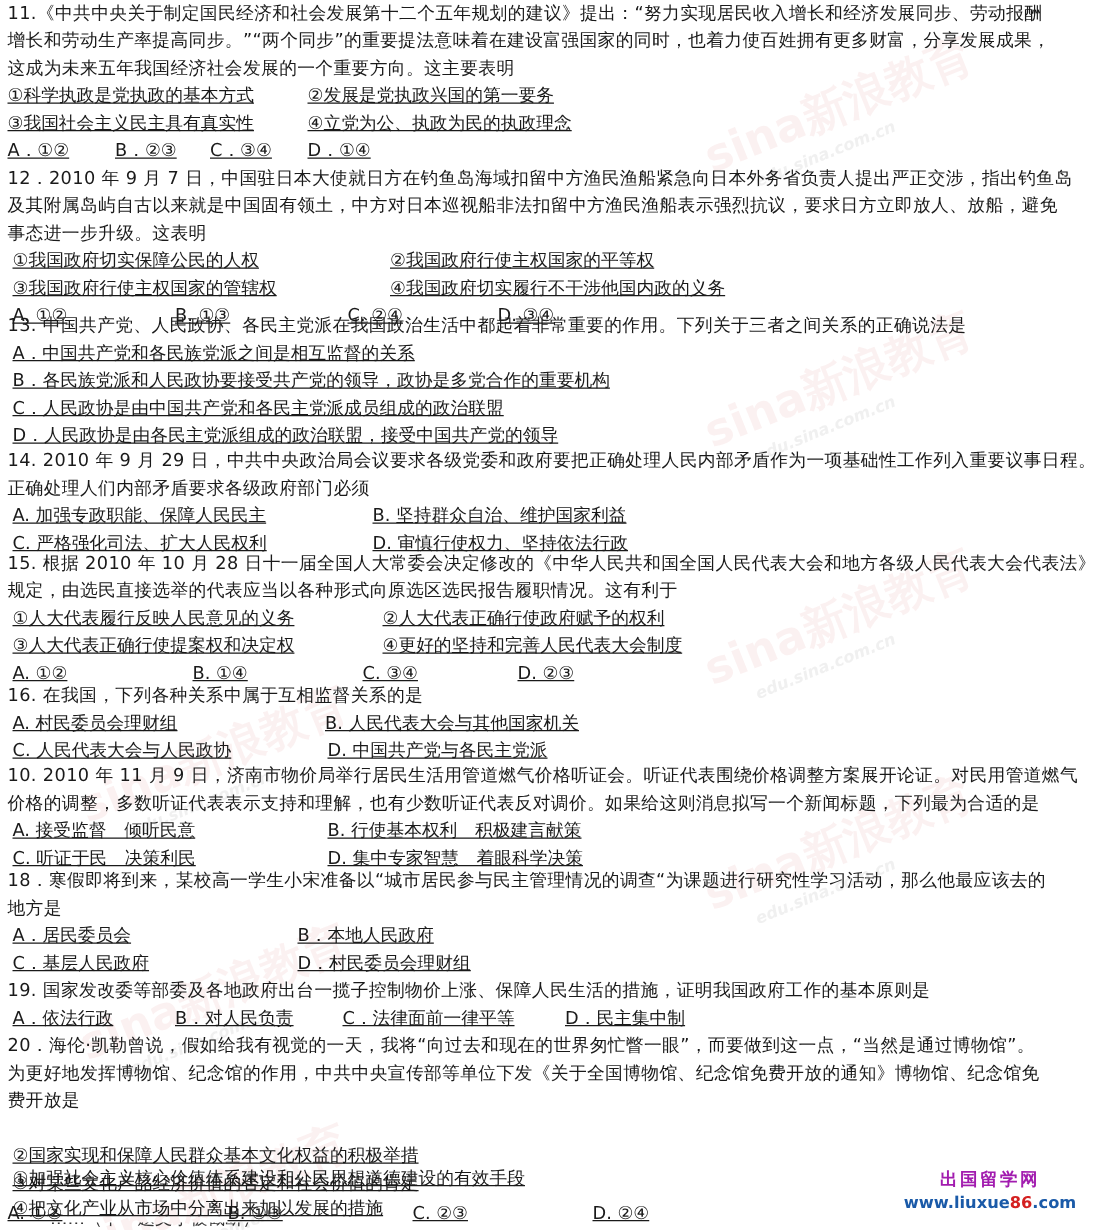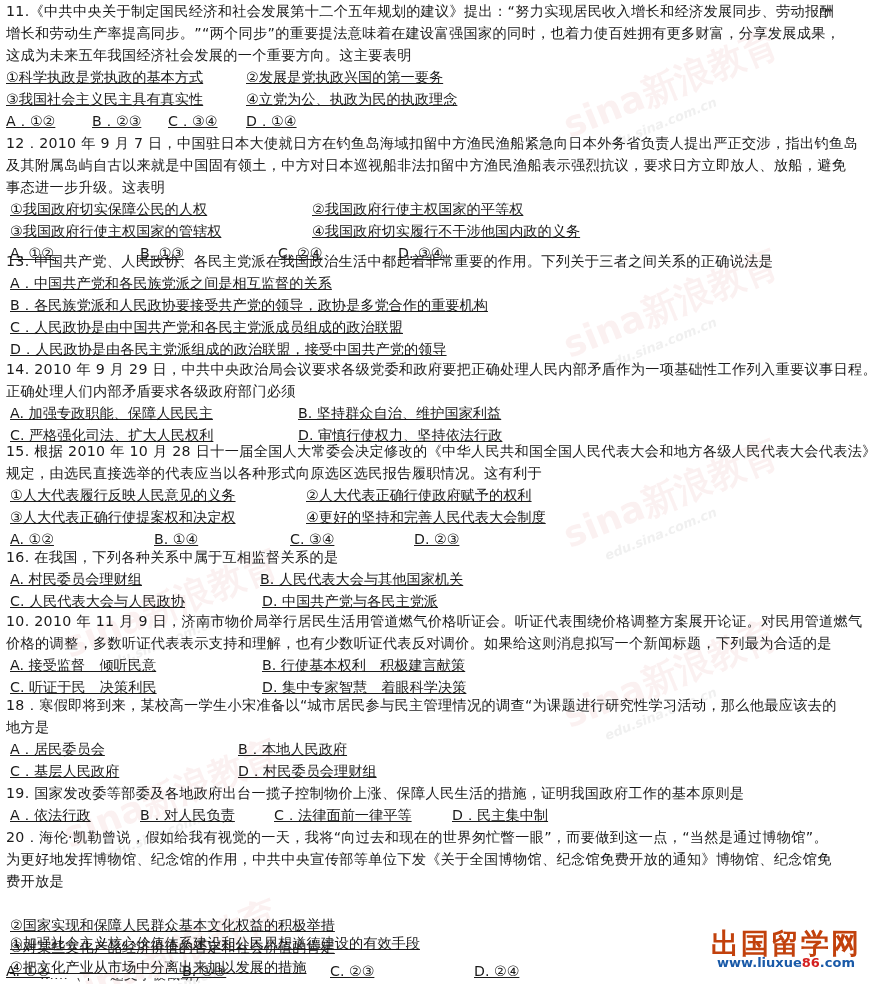--- a/index.html
+++ b/index.html
@@ -14,21 +14,21 @@
       position: absolute; left: 0; white-space: nowrap;
       font-size: 14.2px; line-height: 22px; height: 22px; letter-spacing: 0.3px;
     }
     .opt { position: absolute; white-space: nowrap; font-size: 14.2px; line-height: 22px; text-decoration: underline; }
     .wm {
       position: absolute; color: rgba(220,120,120,0.10); font-weight: bold;
       transform: rotate(-22deg); font-size: 36px; pointer-events: none; white-space: nowrap;
     }
     .wm small { display:block; font-size: 13px; color: rgba(170,170,170,0.18); font-style: italic; margin-left: 30px; }
     .logo { position: absolute; right: 22px; bottom: 14px; text-align: center; background: rgba(255,255,255,0.85); padding: 0 4px; }
-    .logo-cn { font-size: 28px; font-weight: bold; color: #c2410c; letter-spacing: 2px; line-height: 24px; }
+    .logo-cn { font-size: 14px; font-weight: bold; color: #a21caf; letter-spacing: 2px; line-height: 24px; }
     .logo-url { font-size: 13px; font-weight: bold; color: #1a5aa8; line-height: 14px; }
     .logo-url .red { color: #d42020; }
     .cut { position: absolute; left: 0; top: 978px; height: 6px; width: 887px; overflow: hidden; }
     .cut span { display:block; margin-top:-12px; font-size: 14px; color:#333; white-space: nowrap; padding-left: 40px; }
   </style>
 </head>
 <body>
 
 <div class="wm" style="left:560px;top:60px;"><span>sina新浪教育</span><small>edu.sina.com.cn</small></div>
 <div class="wm" style="left:560px;top:280px;"><span>sina新浪教育</span><small>edu.sina.com.cn</small></div>

